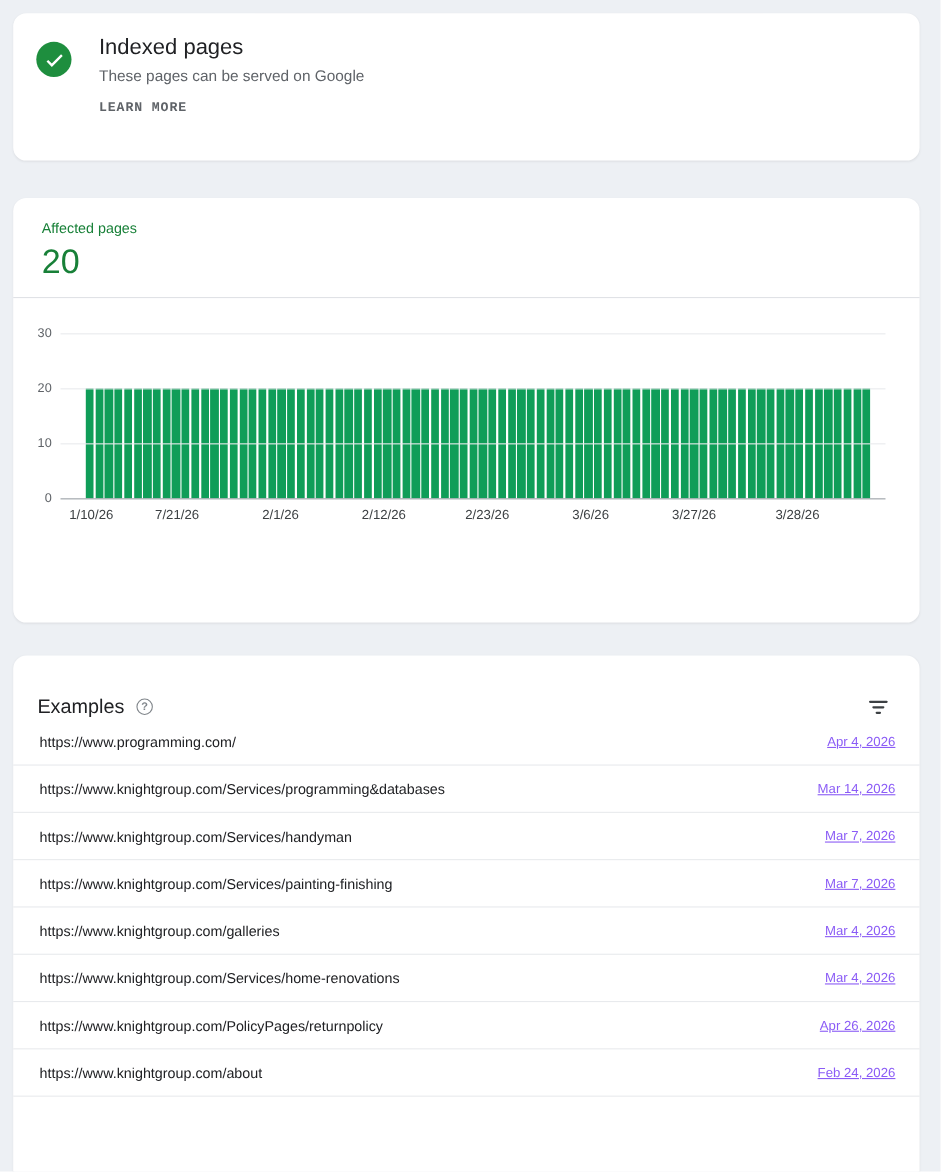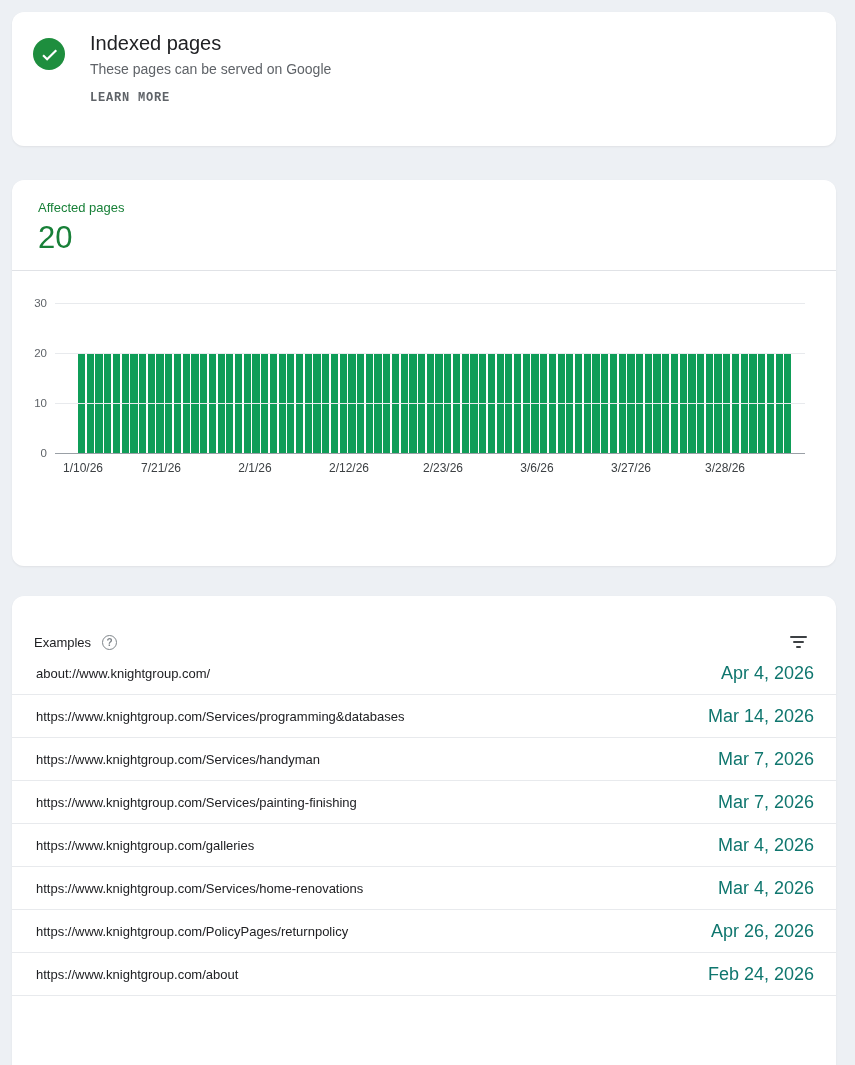--- a/index.html
+++ b/index.html
@@ -57,21 +57,21 @@
   .x-label {
     position: absolute; top: 8px; transform: translateX(-50%);
     font-size: 12px; color: #3c4043; white-space: nowrap;
   }
 
   
   .examples-card { margin-top: 30px; height: 620px; }
   .examples-head {
     display: flex; align-items: center; padding: 36px 25px 0 22px;
   }
-  .examples-title { font-size: 13px; font-weight: 400; color: #202124; }
+  .examples-title { font-size: 18px; font-weight: 400; color: #202124; }
   .help-icon {
     margin-left: 11px; width: 15px; height: 15px; border-radius: 50%;
     border: 1.4px solid #80868b; color: #80868b; font-size: 10px; font-weight: bold;
     display: flex; align-items: center; justify-content: center; cursor: pointer;
   }
   .filter-btn {
     margin-left: auto; background: none; border: none; cursor: pointer;
     display: flex; flex-direction: column; align-items: center; gap: 3px; padding: 4px;
   }
   .filter-btn i { display: block; height: 2px; background: #3c4043; border-radius: 1px; }
@@ -88,21 +88,21 @@
     margin-left: auto; font-size: 12px; font-weight: 500; color: #202124;
     display: flex; align-items: center; cursor: pointer;
   }
   .sort-arrow { font-size: 13px; margin-right: 5px; color: #202124; }
 
   .trow {
     display: flex; align-items: center; height: 43px;
     padding: 0 22px 0 24px; border-bottom: 1px solid #e8eaed; cursor: pointer;
   }
   .trow .url { font-size: 13px; color: #202124; }
-  .trow .date { margin-left: auto; font-size: 18px; color: #0f766e; }
+  .trow .date { margin-left: auto; font-size: 12px; color: #8b5cf6; text-decoration: underline; }
 </style>
 </head>
 <body>
 
 <div>
 
   <section class="card status-card">
     <div class="status-icon">
       <svg width="19" height="19" viewBox="0 0 24 24" aria-hidden="true">
         <path fill="#ffffff" d="M9 16.17L4.83 12l-1.92 1.91L9 20 21.5 7.5l-1.91-1.91z"></path>
@@ -234,21 +234,21 @@
       <h2 class="examples-title">Examples</h2>
       <span class="help-icon">?</span>
       <button class="filter-btn" aria-label="Filter">
         <i></i>
           <i></i>
           <i></i>
       </button>
     </div>
     <div id="rows">
   <div class="trow">
-    <span class="url">about://www.knightgroup.com/</span>
+    <span class="url">https://www.programming.com/</span>
     <span class="date">Apr 4, 2026</span>
   </div>
 
   <div class="trow">
     <span class="url">https://www.knightgroup.com/Services/programming&amp;databases</span>
     <span class="date">Mar 14, 2026</span>
   </div>
 
   <div class="trow">
     <span class="url">https://www.knightgroup.com/Services/handyman</span>

